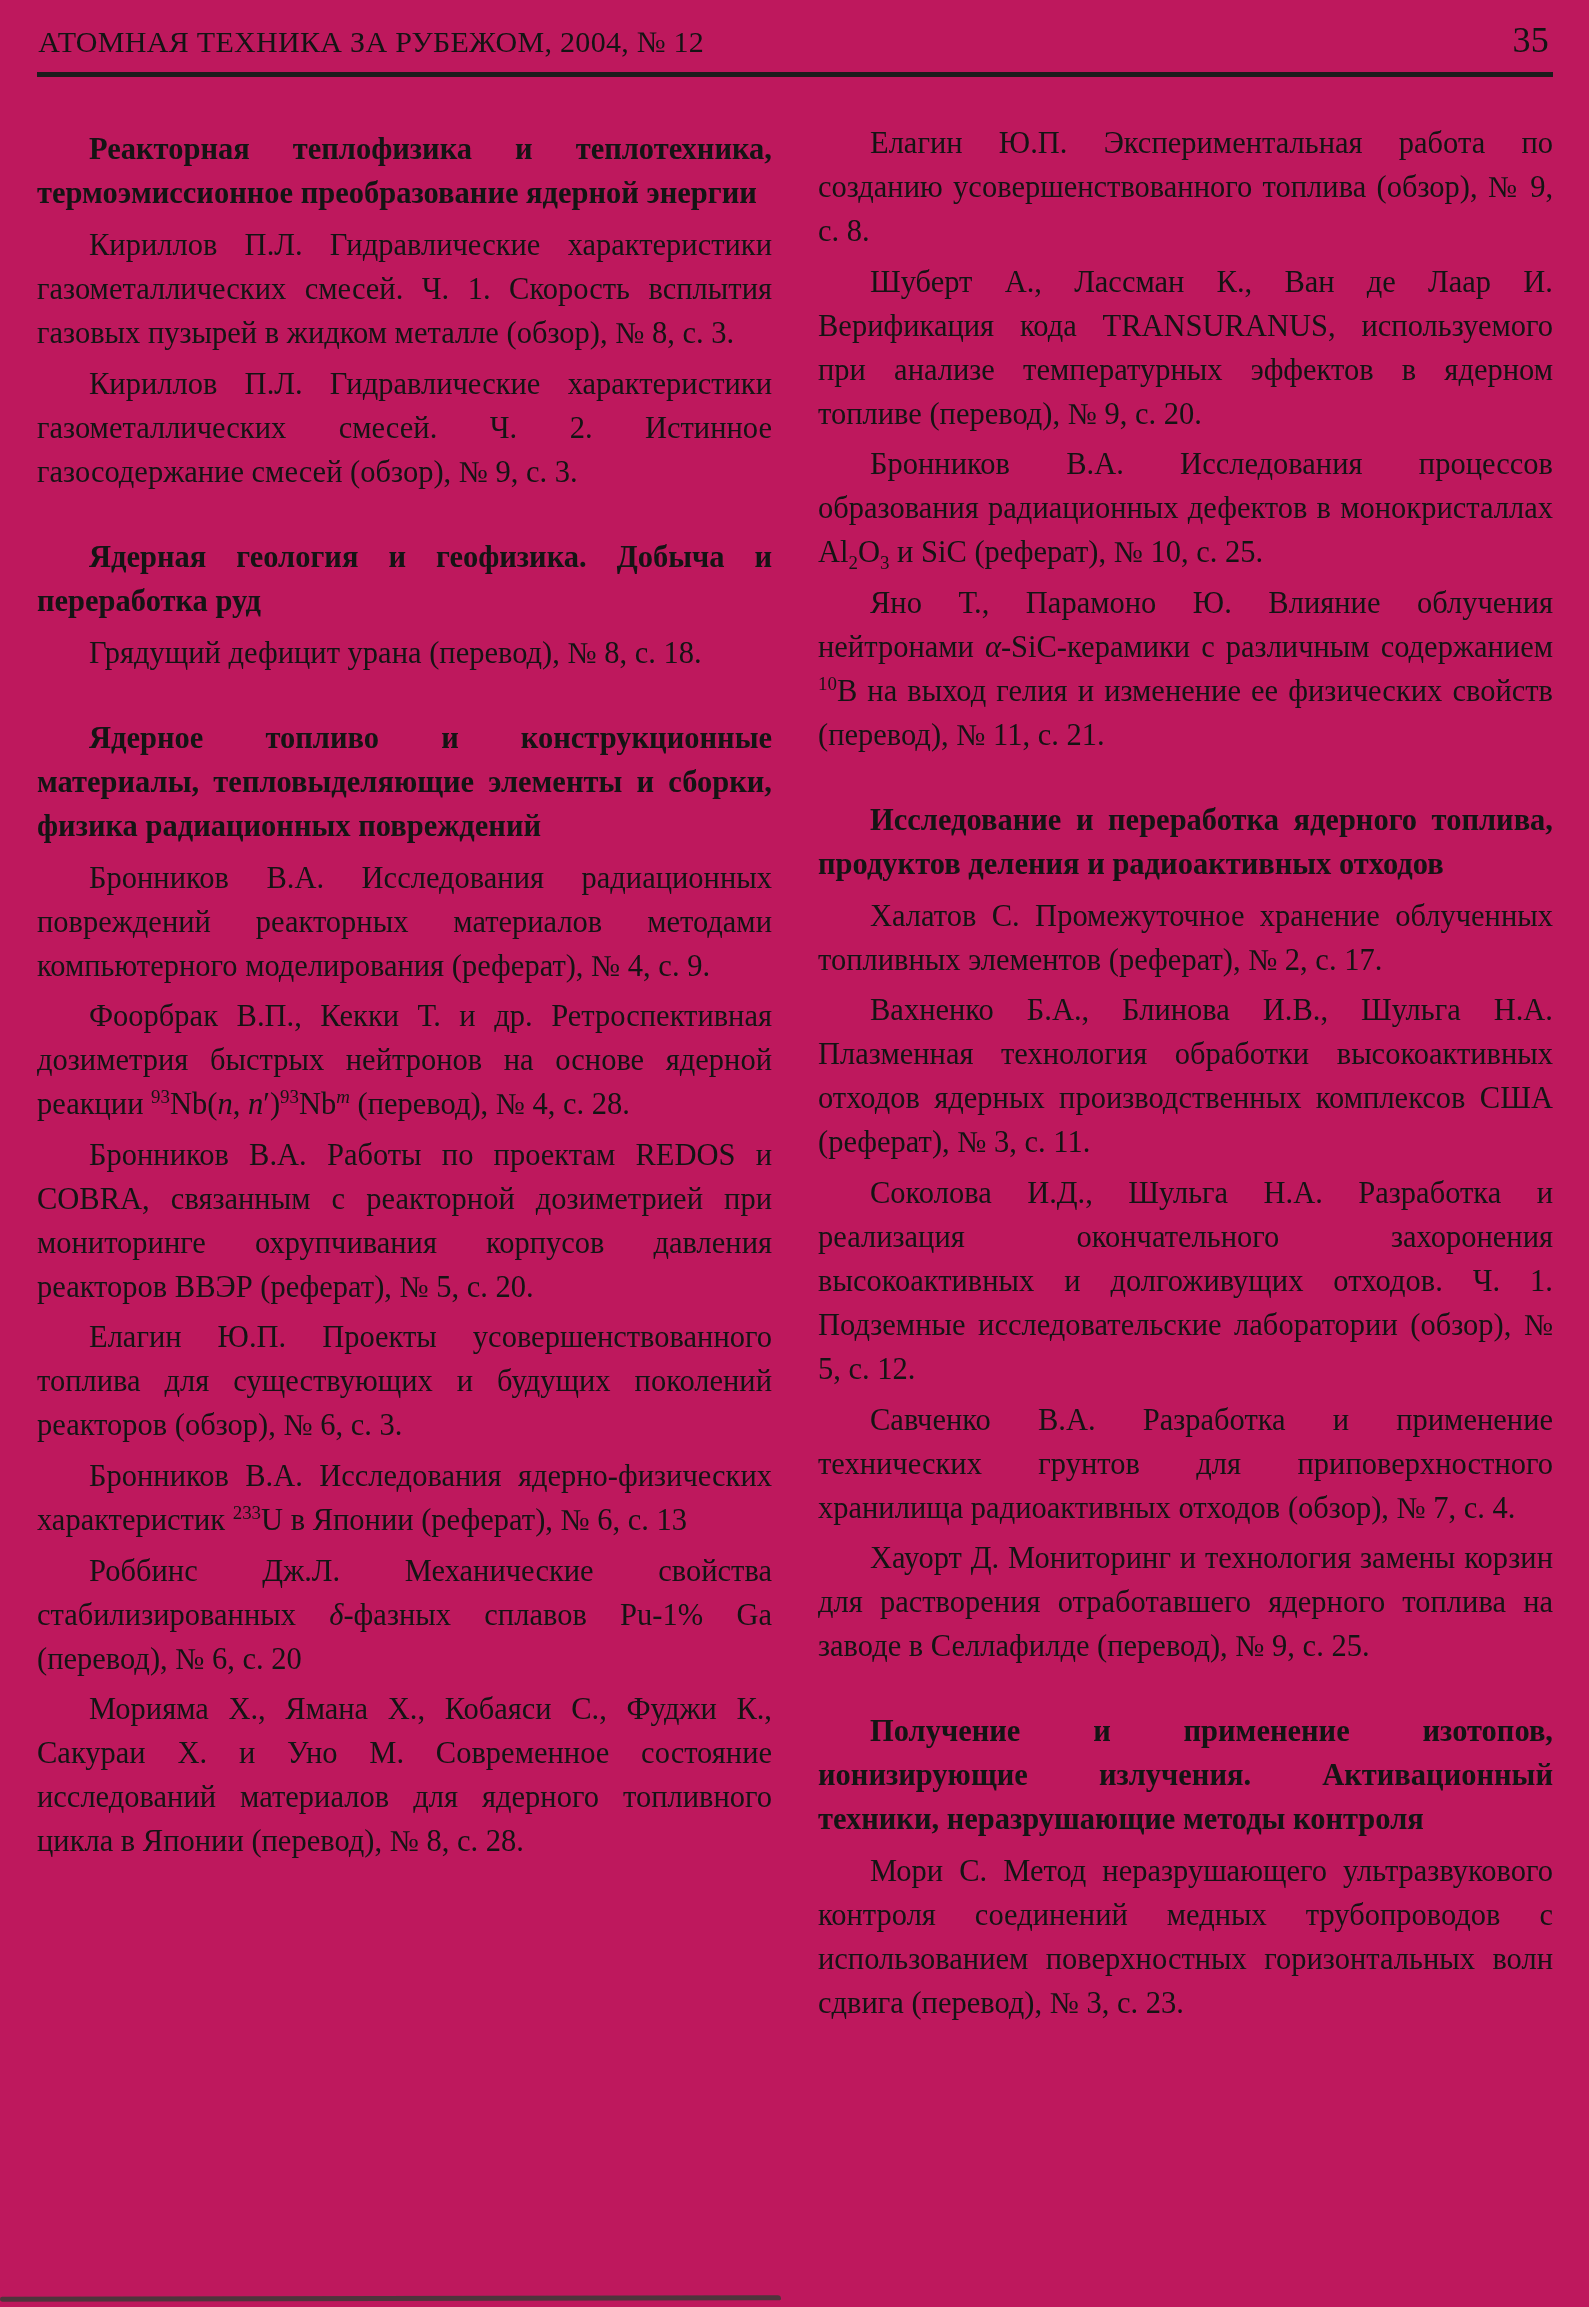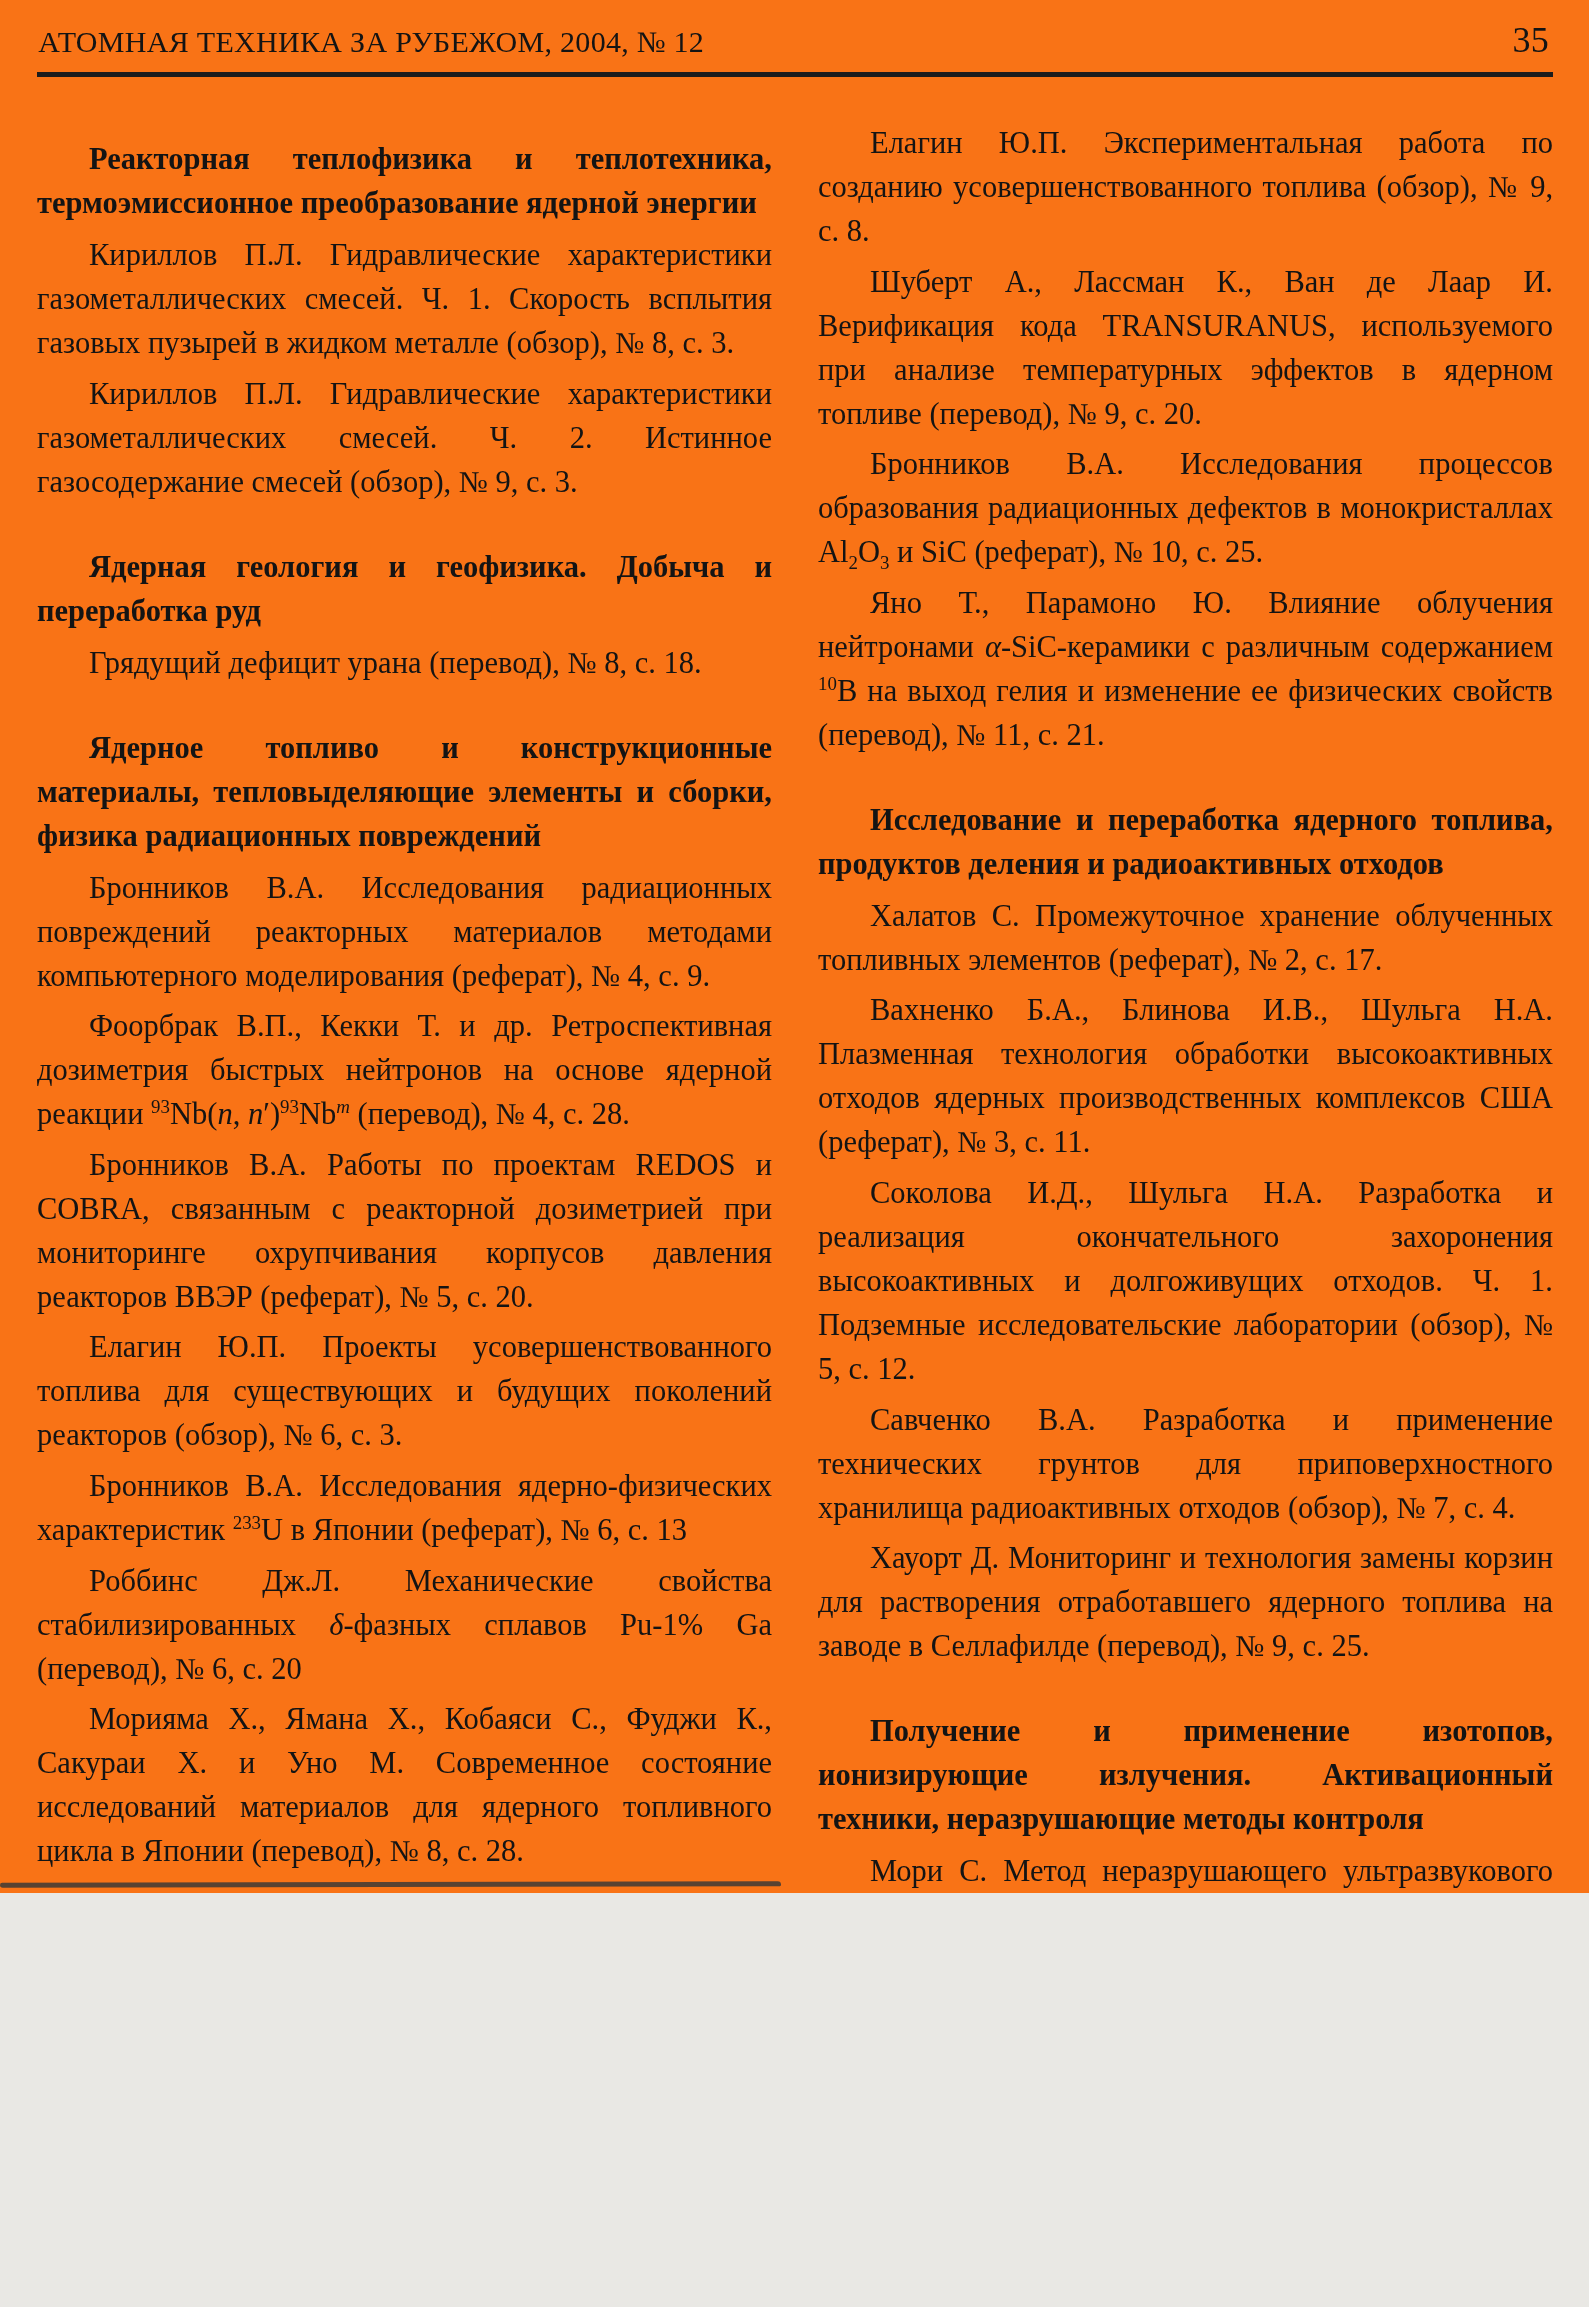--- a/index.html
+++ b/index.html
@@ -6,22 +6,22 @@
   html, body { width: 1589px; }
   body {
     height: 2307px;
     background: #e9e8e4;
     font-family: "Liberation Serif", "DejaVu Serif", serif;
     color: #141414;
   }
   .page {
     position: relative;
     width: 1589px;
-    height: 1893px;
-    background: #f97316;
+    height: 2307px;
+    background: #be185d;
     padding: 14.6px 36px 26.5px 37px;
     overflow: hidden;
   }
   .page-header {
     display: flex;
     justify-content: space-between;
     align-items: baseline;
     font-size: 30px;
     letter-spacing: 0.3px;
     padding: 4px 4px 10.6px 1.3px;
@@ -44,21 +44,21 @@
     text-align: justify;
   }
   .section-heading {
     font-weight: bold;
     font-size: 30.5px;
     line-height: 44px;
     text-indent: 52px;
     text-align: justify;
     margin: 41px 0 8px 0;
   }
-  .column > .section-heading:first-child { margin-top: 16px; }
+  .column > .section-heading:first-child { margin-top: 6px; }
   .entry {
     text-indent: 52px;
     margin-bottom: 6.6px;
   }
   sup, sub { font-size: 62%; line-height: 0; }
   .scan-artifact {
     position: absolute;
     left: 0;
     bottom: 6.6px;
     width: 781px;

